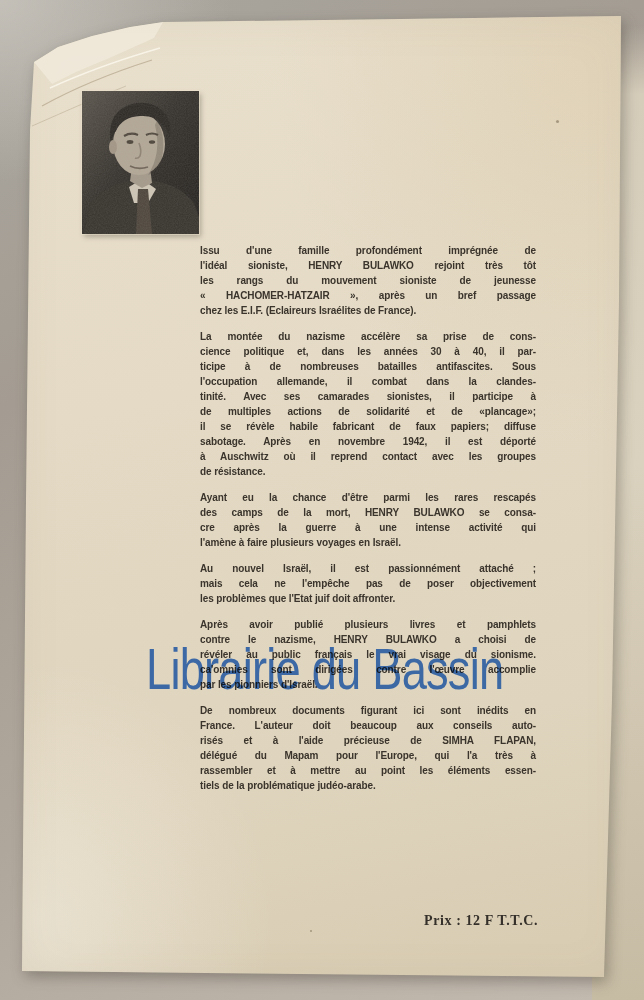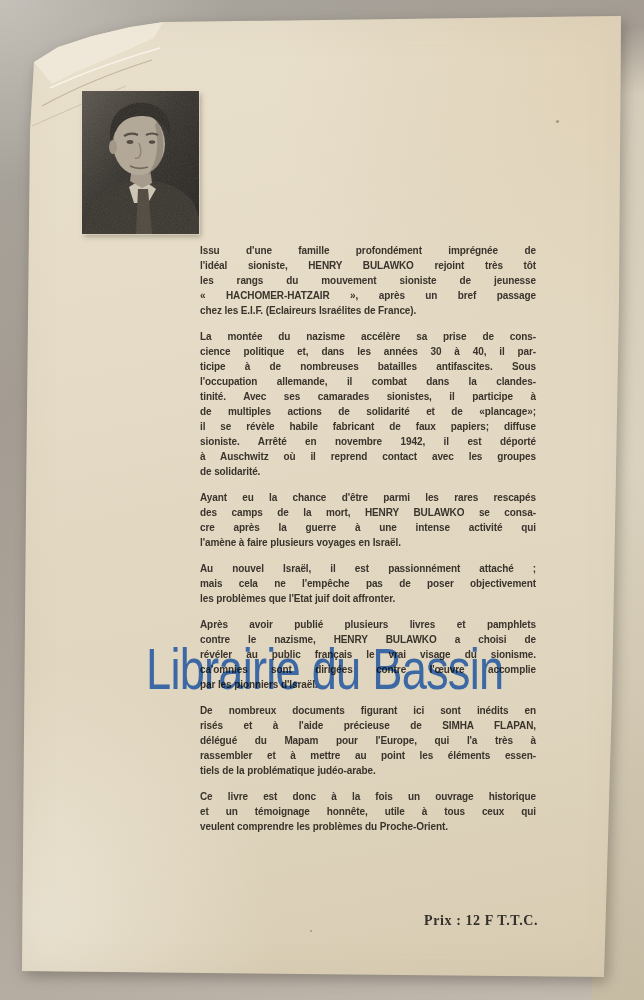--- a/index.html
+++ b/index.html
@@ -112,23 +112,23 @@
             <div class="line last">chez les E.I.F. (Eclaireurs Israélites de France).</div>
           </div>
           <div class="paragraph">
             <div class="line">La montée du nazisme accélère sa prise de cons-</div>
             <div class="line">cience politique et, dans les années 30 à 40, il par-</div>
             <div class="line">ticipe à de nombreuses batailles antifascites. Sous</div>
             <div class="line">l'occupation allemande, il combat dans la clandes-</div>
             <div class="line">tinité. Avec ses camarades sionistes, il participe à</div>
             <div class="line">de multiples actions de solidarité et de «plancage»;</div>
             <div class="line">il se révèle habile fabricant de faux papiers; diffuse</div>
-            <div class="line">sioniste. Arrêté en novembre 1942, il est déporté</div>
+            <div class="line">sabotage. Après en novembre 1942, il est déporté</div>
             <div class="line">à Auschwitz où il reprend contact avec les groupes</div>
-            <div class="line last">de solidarité.</div>
+            <div class="line last">de résistance.</div>
           </div>
           <div class="paragraph">
             <div class="line">Ayant eu la chance d'être parmi les rares rescapés</div>
             <div class="line">des camps de la mort, HENRY BULAWKO se consa-</div>
             <div class="line">cre après la guerre à une intense activité qui</div>
             <div class="line last">l'amène à faire plusieurs voyages en Israël.</div>
           </div>
           <div class="paragraph">
             <div class="line">Au nouvel Israël, il est passionnément attaché ;</div>
             <div class="line">mais cela ne l'empêche pas de poser objectivement</div>
@@ -136,29 +136,25 @@
           </div>
           <div class="paragraph">
             <div class="line">Après avoir publié plusieurs livres et pamphlets</div>
             <div class="line">contre le nazisme, HENRY BULAWKO a choisi de</div>
             <div class="line">révéler au public français le vrai visage du sionisme.</div>
             <div class="line">ca'omnies sont dirigées contre l'œuvre accomplie</div>
             <div class="line last">par les pionniers d'Israël.</div>
           </div>
           <div class="paragraph">
             <div class="line">De nombreux documents figurant ici sont inédits en</div>
+            <div class="line">France. L'auteur doit beaucoup aux conseils auto-</div>
             <div class="line">risés et à l'aide précieuse de SIMHA FLAPAN,</div>
             <div class="line">délégué du Mapam pour l'Europe, qui l'a très à</div>
             <div class="line">rassembler et à mettre au point les éléments essen-</div>
             <div class="line last">tiels de la problématique judéo-arabe.</div>
-          </div>
-          <div class="paragraph">
-            <div class="line">Ce livre est donc à la fois un ouvrage historique</div>
-            <div class="line">et un témoignage honnête, utile à tous ceux qui</div>
-            <div class="line last">veulent comprendre les problèmes du Proche-Orient.</div>
           </div>
         </div>
 
       <div class="price">Prix : 12 F T.T.C.</div>
 
       <div class="speck" style="left:556px;top:120px;width:3px;height:3px;"></div>
       <div class="speck" style="left:310px;top:930px;width:2px;height:2px;"></div>
     </div>
   </div>
 

